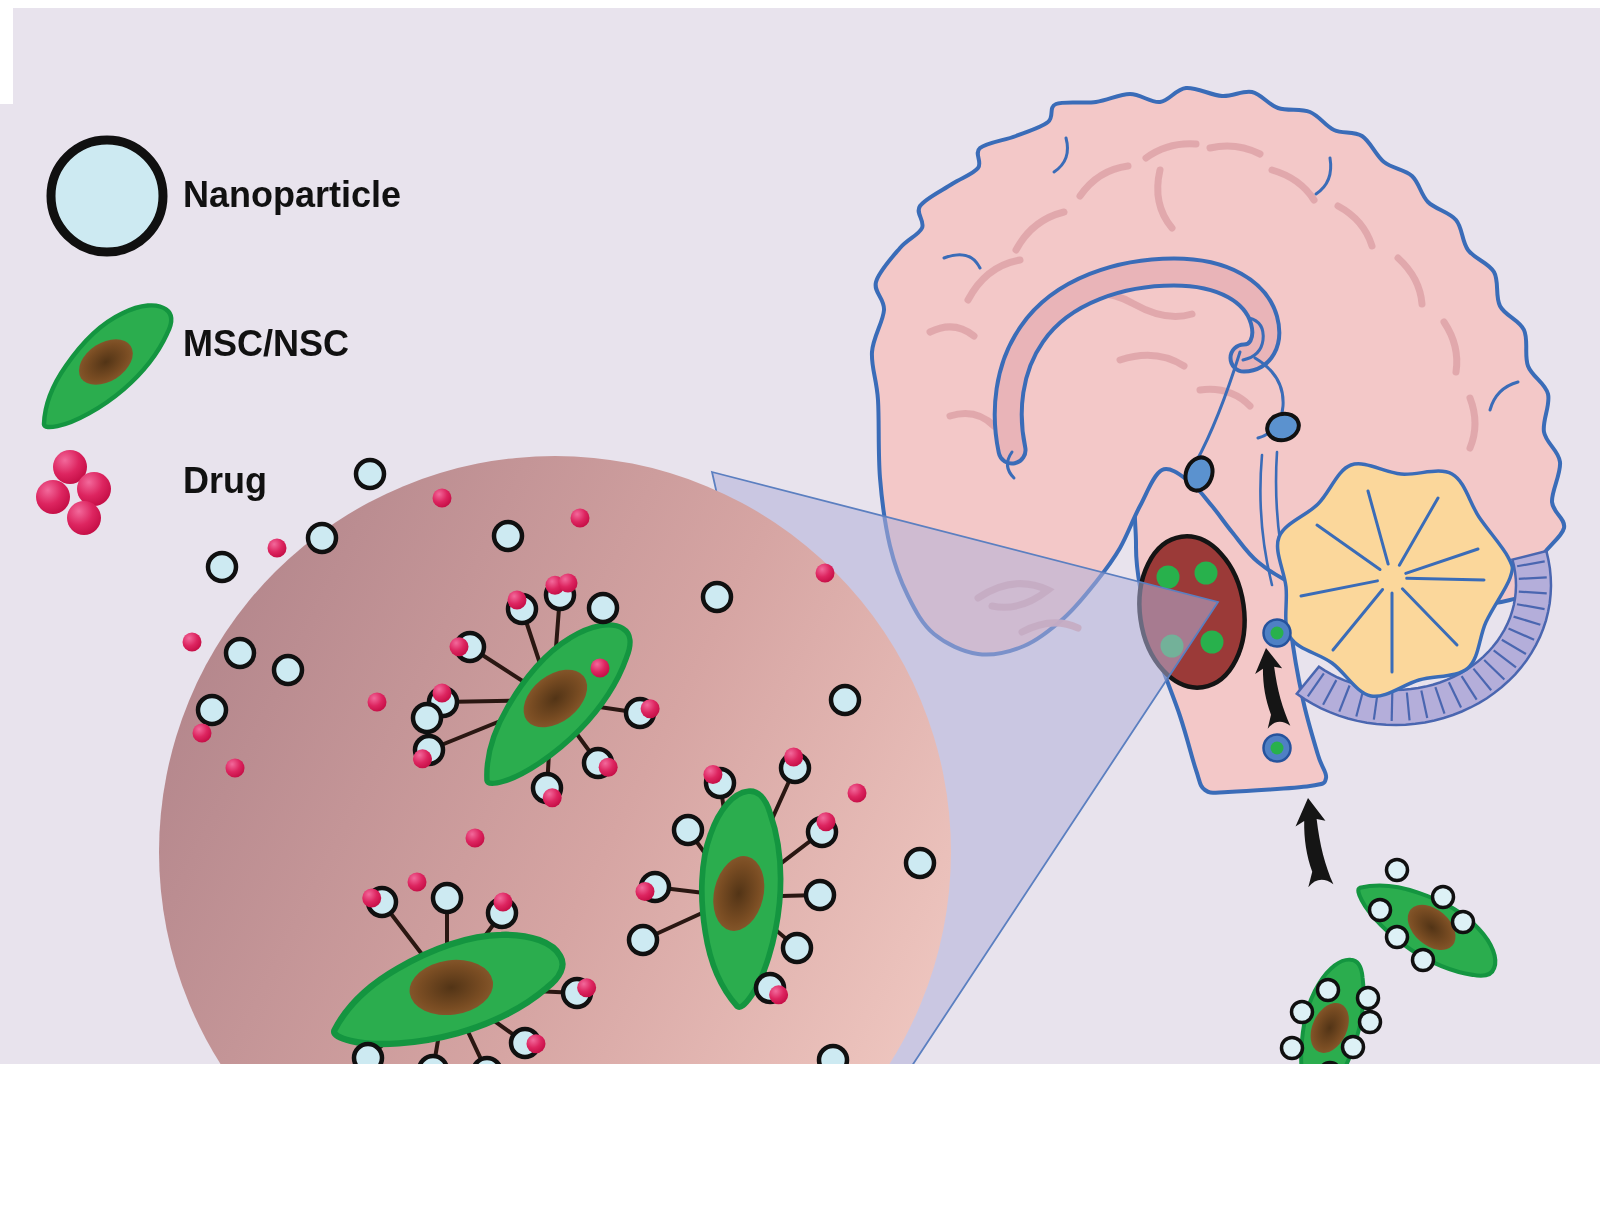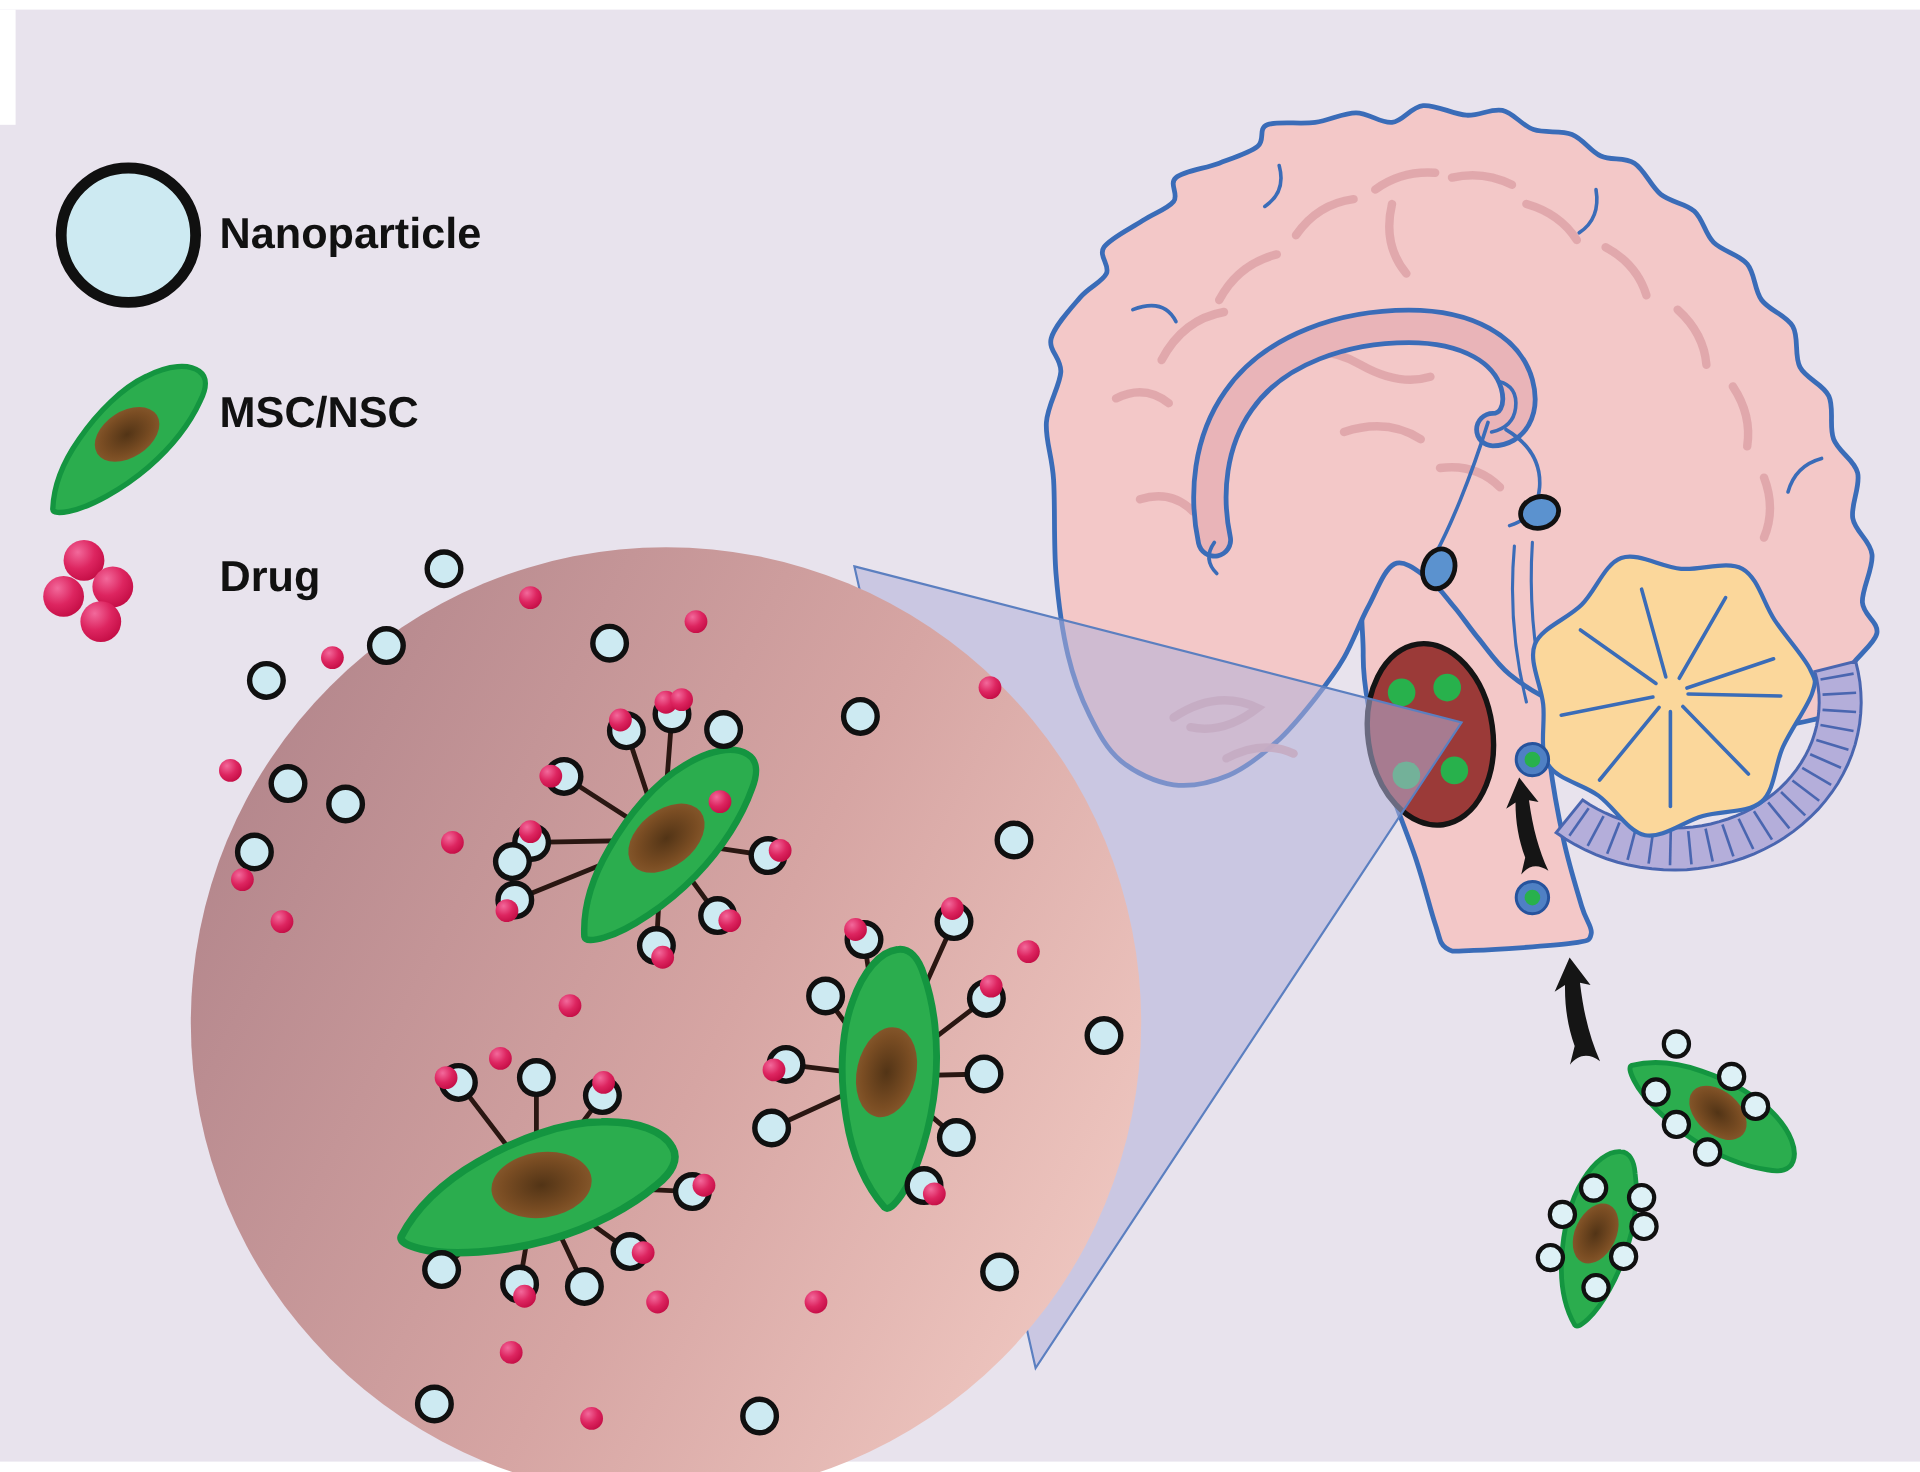--- a/index.html
+++ b/index.html
@@ -1,16 +1,16 @@
 <!DOCTYPE html>
 <html style="--bg: #e8e3ed; --frame: #ffffff; --text: #111111; --np-fill: #cdeaf2; --np-fill-light: #ddf1f6; --np-stroke: #101010; --cell-green: #2bad4e; --cell-green-dark: #149540; --stalk: #2a1712; --drug: #d6134d; --drug-light: #f2699b; --circle-grad-1: #b2858b; --circle-grad-2: #d6a5a3; --circle-grad-3: #f0c8c1; --brain-pink: #f3c8c8; --brain-outline: #3a6cb8; --sulci: #dfa6ab; --cc-band: #e9b4b8; --cerebellum: #fbd79b; --fringe: #b4aeda; --fringe-line: #4a66b0; --tumor: #9b3a38; --tumor-outline: #141414; --gland-blue: #5b92cf; --vessel-blue: #4f80c4; --green-dot: #28b14c; --cone-fill: rgba(177,177,216,0.55); --cone-stroke: #5b7fc0; --arrow: #151515; --nucleus-dark: #523416; --nucleus-mid: #7a4d23; --nucleus-light: #8f6133;"><head>
 <meta charset="utf-8">
 <style>
   html,body{margin:0;padding:0;background:#ffffff;}
-  .stage{width:1600px;height:1227px;position:relative;font-family:"Liberation Sans",sans-serif;}
+  .stage{width:1600px;height:1064px;position:relative;font-family:"Liberation Sans",sans-serif;}
   svg{display:block;}
   .legend-label{font-family:"Liberation Sans",sans-serif;font-weight:700;font-size:36px;fill:var(--text);}
   .np{fill:var(--np-fill);stroke:var(--np-stroke);stroke-width:4.5;}
   .np-small{fill:var(--np-fill-light);stroke:var(--np-stroke);stroke-width:3.5;}
   .legend-np{stroke-width:9;}
   .drug{fill:url(#drugGrad);}
   .stalk{stroke:var(--stalk);stroke-width:4;fill:none;stroke-linecap:round;}
   .cell-body{fill:var(--cell-green);stroke:var(--cell-green-dark);stroke-width:6;stroke-linejoin:round;}
   .nucleus{fill:url(#nucGrad);}
   .brain-fill{fill:var(--brain-pink);stroke:var(--brain-outline);stroke-width:4;stroke-linejoin:round;}

